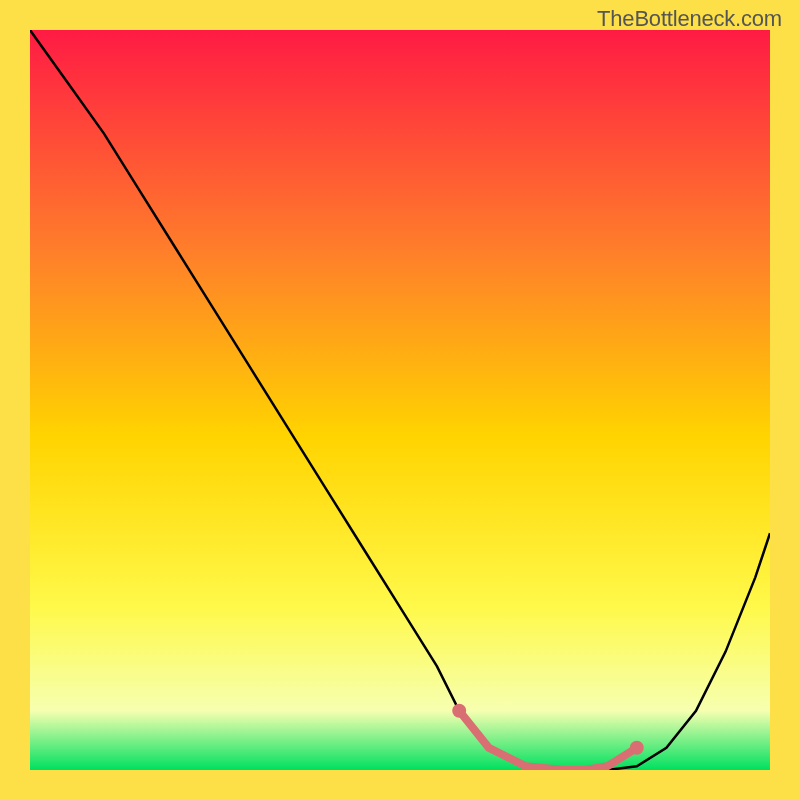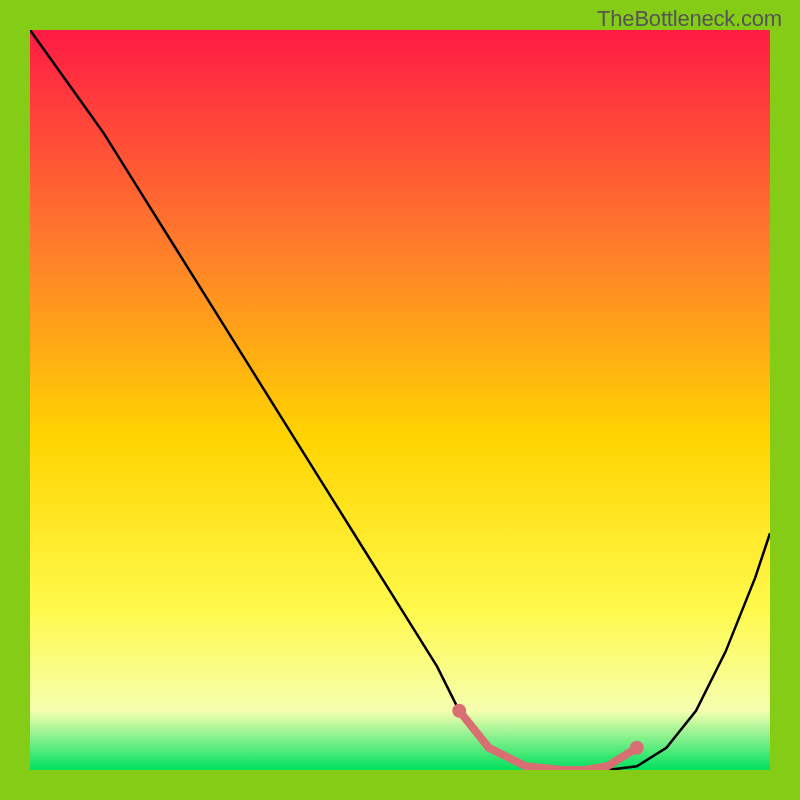--- a/index.html
+++ b/index.html
@@ -8,21 +8,21 @@
     background: #000;
     width: 800px;
     height: 800px;
     overflow: hidden;
     font-family: Arial, sans-serif;
   }
   .container {
     position: relative;
     width: 800px;
     height: 800px;
-    background: #84cc16;
+    background: #fde047;
   }
   .watermark {
     position: absolute;
     top: 6px;
     right: 18px;
     color: #555;
     font-size: 22px;
     font-weight: 500;
     z-index: 10;
     letter-spacing: -0.2px;

